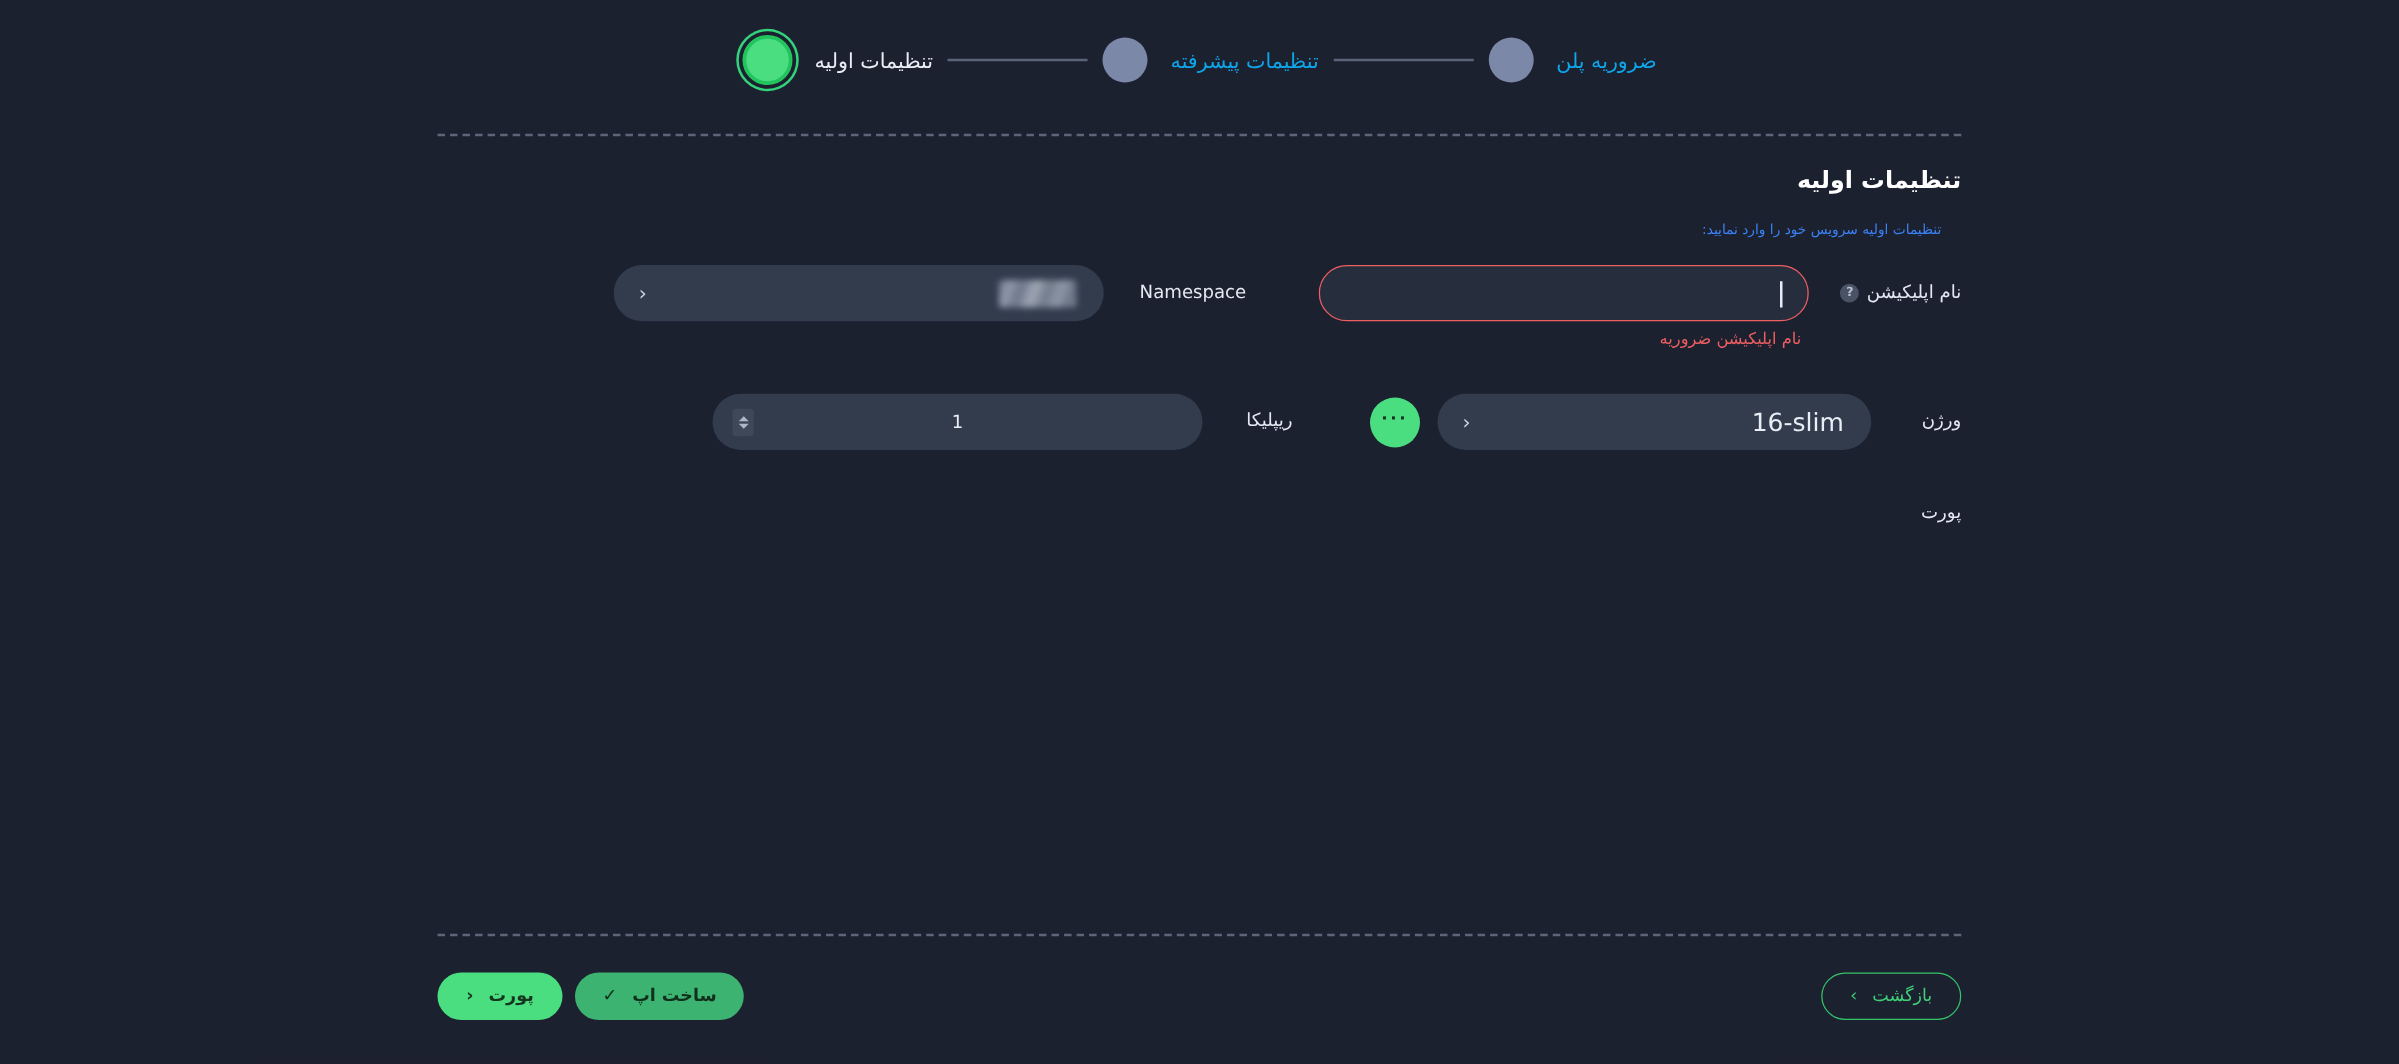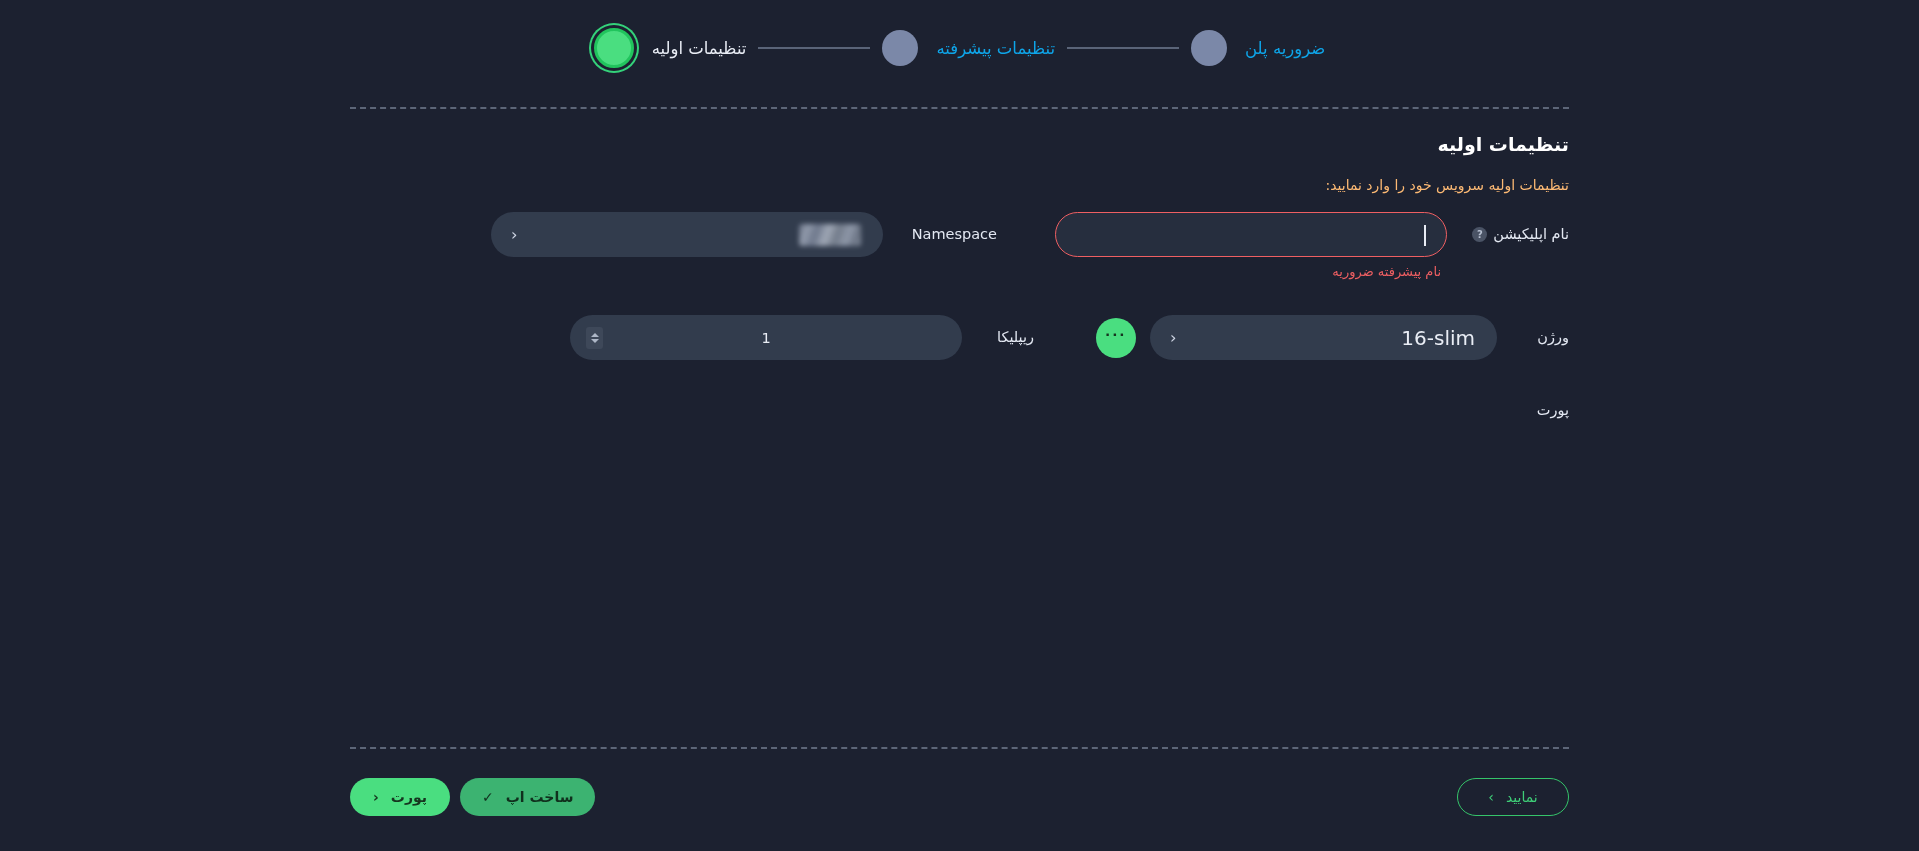--- a/index.html
+++ b/index.html
@@ -95,23 +95,23 @@
     top: 133px;
     right: 350px;
     font-size: 19px;
     font-weight: 700;
     color: #ffffff;
   }
 
   .panel-subtitle {
     position: absolute;
     top: 177px;
-    right: 350px;
-    font-size: 14px;
-    color: #fdba74;
+    right: 366px;
+    font-size: 11px;
+    color: #3b82f6;
   }
 
   
   .form-area {
     position: absolute;
     top: 212px;
     right: 350px;
     width: 1219px;
   }
 
@@ -405,21 +405,21 @@
       <div class="field">
         <span class="field-label w-app">
           <span>نام اپلیکیشن</span>
           <span class="help-icon">?</span>
         </span>
         <div class="field-stack">
           <div class="control input-app error">
             <input class="text-input" type="text" placeholder="" style="">
             <span class="caret"></span>
           </div>
-          <div class="error-text">نام پیشرفته ضروریه</div>
+          <div class="error-text">نام اپلیکیشن ضروریه</div>
         </div>
       </div>
 
       <div class="field" style="margin-right:58px;">
         <span class="field-label w-ns">Namespace</span>
         <div class="control select-ns">
           <span class="redacted"></span>
           <span class="chev">‹</span>
         </div>
       </div>
@@ -454,21 +454,21 @@
       <div class="field">
         <span class="field-label w-port">پورت</span>
       </div>
     </div>
 
   </div>
 
   <div class="footer">
 
     <button class="btn btn-back">
-      <span>نمایید</span>
+      <span>بازگشت</span>
       <span class="btn-ico">›</span>
     </button>
 
     <button class="btn btn-next">
       <span>پورت</span>
       <span class="btn-ico">‹</span>
     </button>
 
     <button class="btn btn-build">
       <span>ساخت اپ</span>

